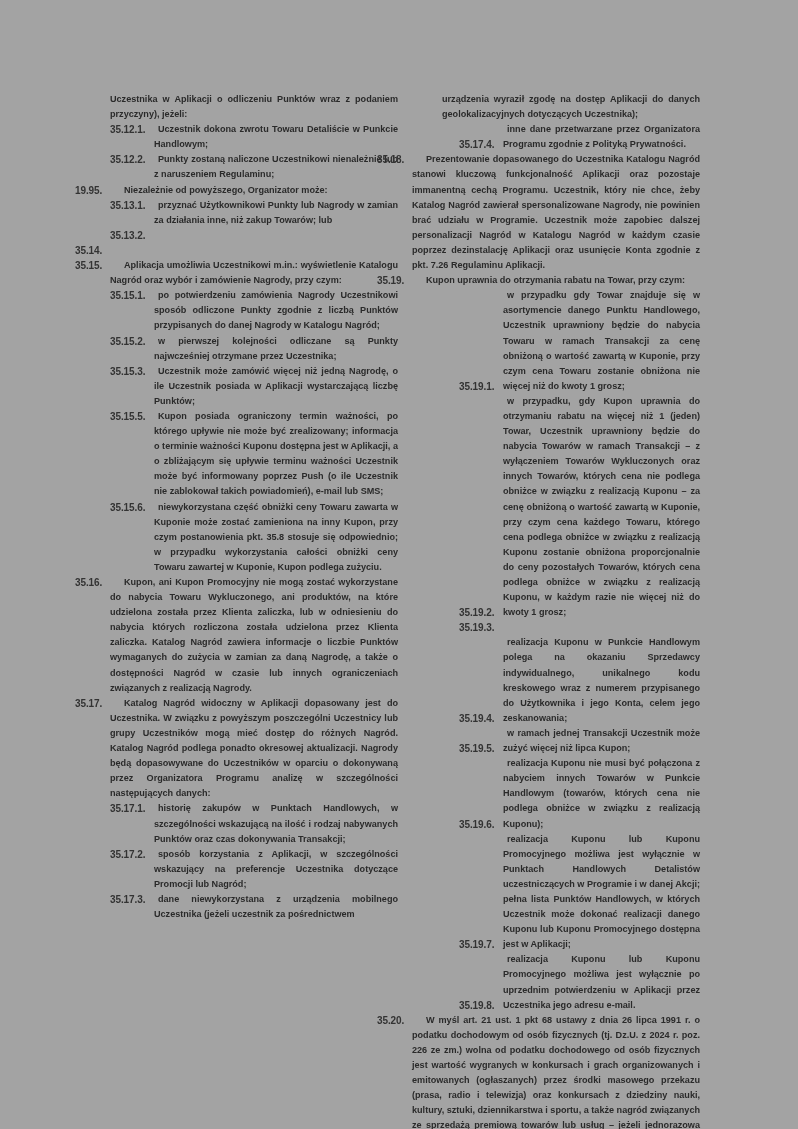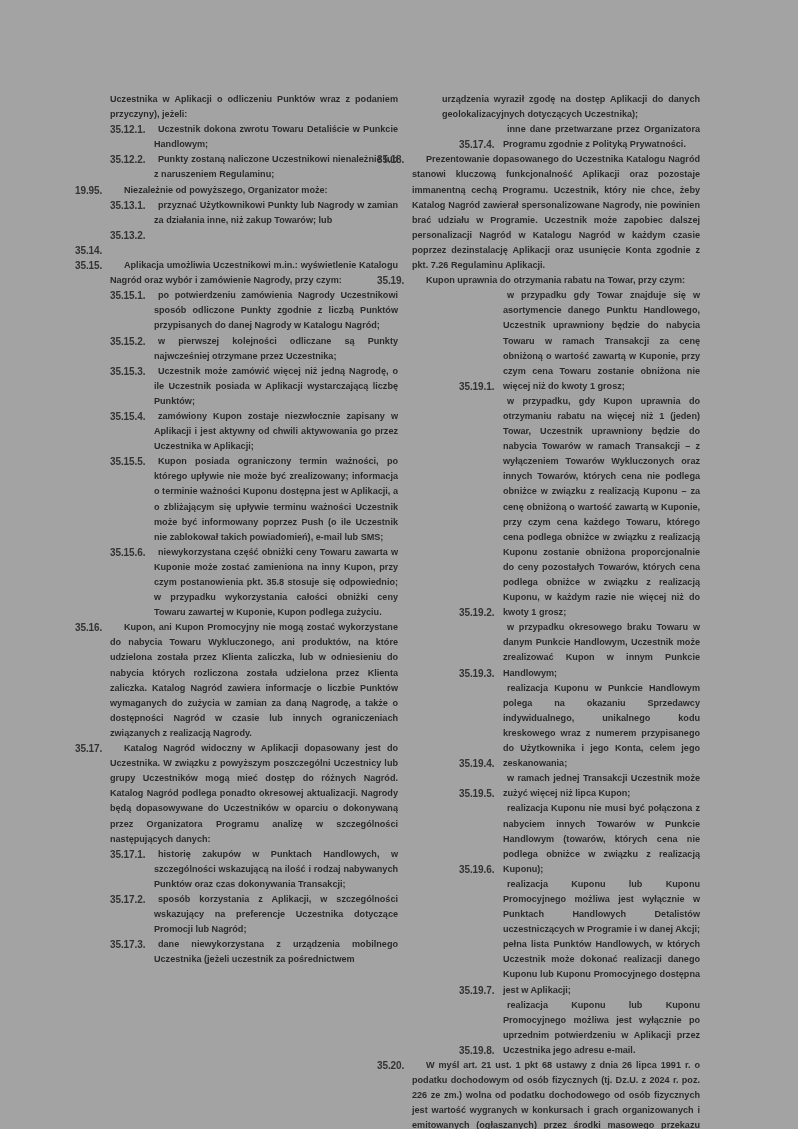--- a/index.html
+++ b/index.html
@@ -157,24 +157,20 @@
       <div class="clause lvl2">
         <span class="num">35.15.2.</span>
         <span class="body">w pierwszej kolejności odliczane są Punkty najwcześniej otrzymane przez Uczestnika;</span>
       </div>
 
       <div class="clause lvl2">
         <span class="num">35.15.3.</span>
         <span class="body">Uczestnik może zamówić więcej niż jedną Nagrodę, o ile Uczestnik posiada w Aplikacji wystarczającą liczbę Punktów;</span>
       </div>
 
-      <div class="clause lvl2">
-        <span class="num">35.15.4.</span>
-        <span class="body">zamówiony Kupon zostaje niezwłocznie zapisany w Aplikacji i jest aktywny od chwili aktywowania go przez Uczestnika w Aplikacji;</span>
-      </div>
 
       <div class="clause lvl2">
         <span class="num">35.15.5.</span>
         <span class="body">Kupon posiada ograniczony termin ważności, po którego upływie nie może być zrealizowany; informacja o terminie ważności Kuponu dostępna jest w Aplikacji, a o zbliżającym się upływie terminu ważności Uczestnik może być informowany poprzez Push (o ile Uczestnik nie zablokował takich powiadomień), e-mail lub SMS;</span>
       </div>
 
       <div class="clause lvl2">
         <span class="num">35.15.6.</span>
         <span class="body">niewykorzystana część obniżki ceny Towaru zawarta w Kuponie może zostać zamieniona na inny Kupon, przy czym postanowienia pkt. 35.8 stosuje się odpowiednio; w przypadku wykorzystania całości obniżki ceny Towaru zawartej w Kuponie, Kupon podlega zużyciu.</span>
       </div>
@@ -228,21 +224,20 @@
         <span class="body">w przypadku gdy Towar znajduje się w asortymencie danego Punktu Handlowego, Uczestnik uprawniony będzie do nabycia Towaru w ramach Transakcji za cenę obniżoną o wartość zawartą w Kuponie, przy czym cena Towaru zostanie obniżona nie więcej niż do kwoty 1 grosz;</span>
       </div>
 
       <div class="clause lvl2d">
         <span class="num">35.19.2.</span>
         <span class="body">w przypadku, gdy Kupon uprawnia do otrzymaniu rabatu na więcej niż 1 (jeden) Towar, Uczestnik uprawniony będzie do nabycia Towarów w ramach Transakcji – z wyłączeniem Towarów Wykluczonych oraz innych Towarów, których cena nie podlega obniżce w związku z realizacją Kuponu – za cenę obniżoną o wartość zawartą w Kuponie, przy czym cena każdego Towaru, którego cena podlega obniżce w związku z realizacją Kuponu zostanie obniżona proporcjonalnie do ceny pozostałych Towarów, których cena podlega obniżce w związku z realizacją Kuponu, w każdym razie nie więcej niż do kwoty 1 grosz;</span>
       </div>
 
       <div class="clause lvl2d">
         <span class="num">35.19.3.</span>
-        <span class="body">w przypadku okresowego braku Towaru w danym Punkcie Handlowym, Uczestnik może zrealizować Kupon w innym Punkcie Handlowym;</span>
       </div>
 
       <div class="clause lvl2d">
         <span class="num">35.19.4.</span>
         <span class="body">realizacja Kuponu w Punkcie Handlowym polega na okazaniu Sprzedawcy indywidualnego, unikalnego kodu kreskowego wraz z numerem przypisanego do Użytkownika i jego Konta, celem jego zeskanowania;</span>
       </div>
 
       <div class="clause lvl2d">
         <span class="num">35.19.5.</span>
         <span class="body">w ramach jednej Transakcji Uczestnik może zużyć więcej niż lipca Kupon;</span>

